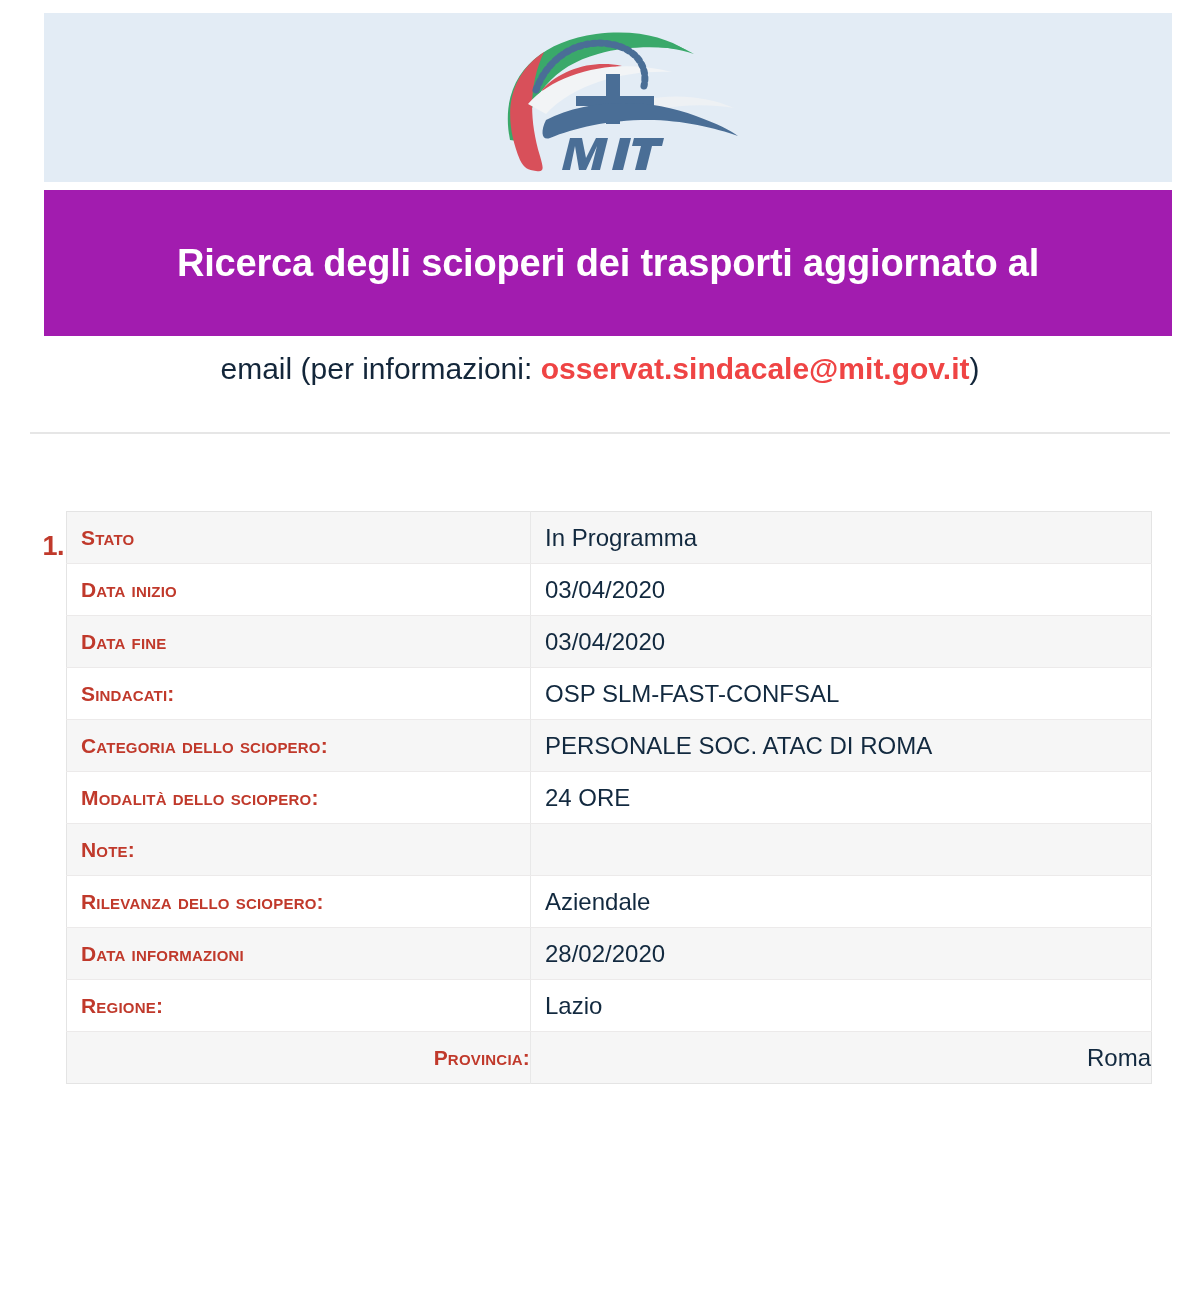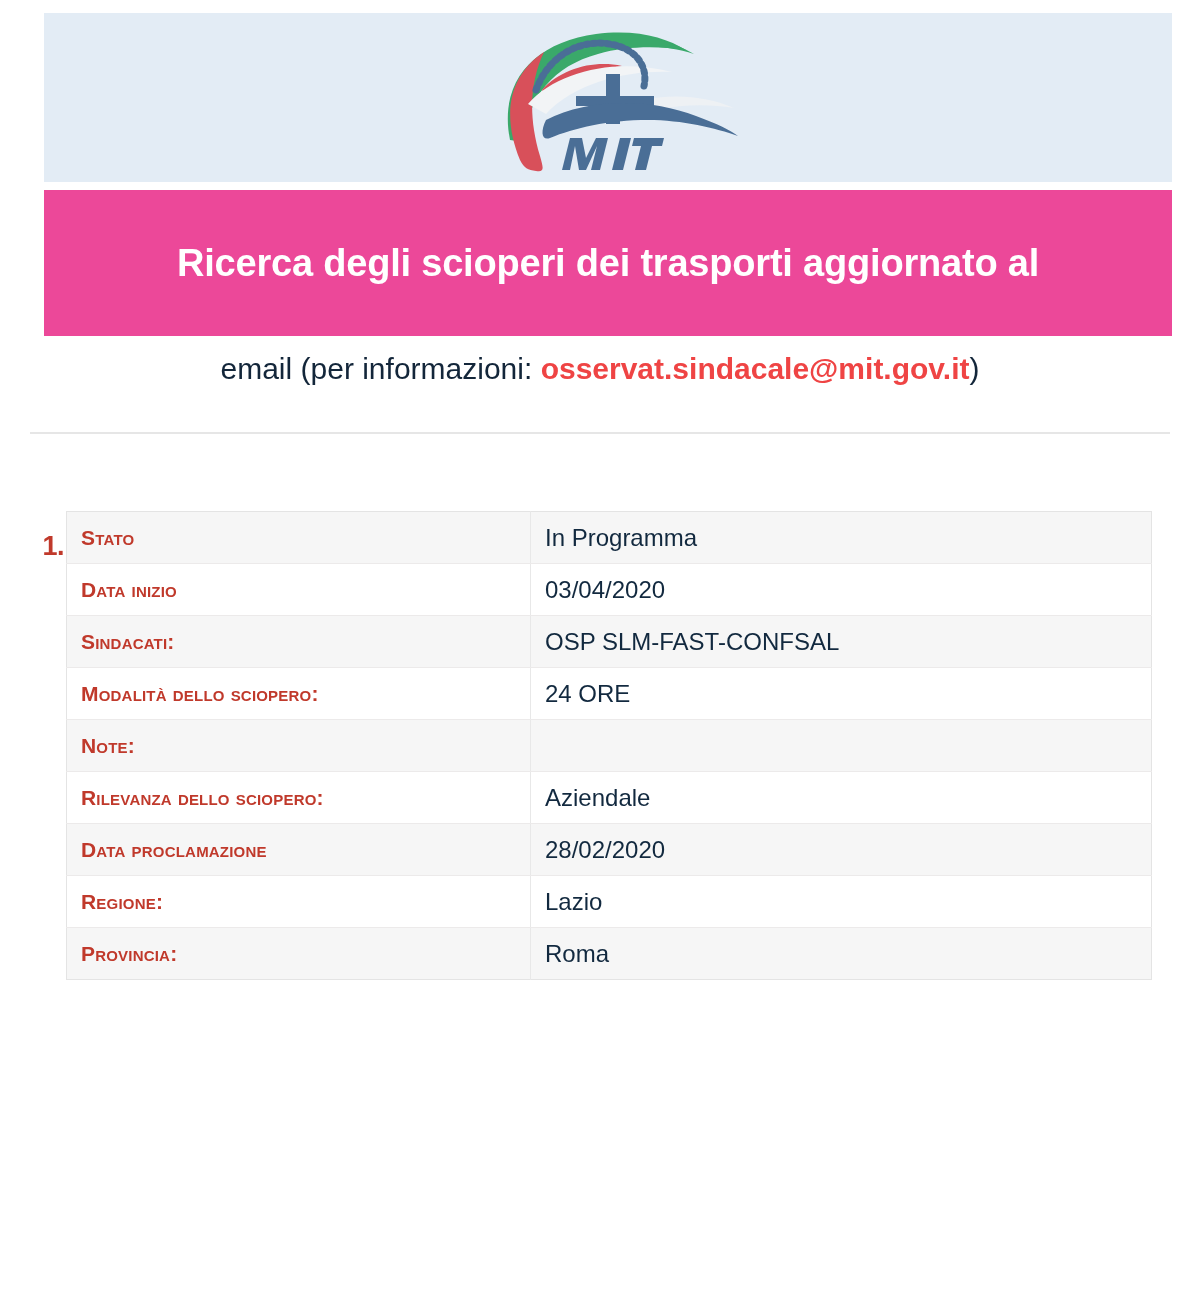--- a/index.html
+++ b/index.html
@@ -35,21 +35,21 @@
   }
   .logo-wrap svg { display: block; }
 
   
   .title-banner {
     position: absolute;
     left: 44px;
     top: 190px;
     width: 1128px;
     height: 146px;
-    background: #ec4899;
+    background: #a21caf;
     display: flex;
     flex-direction: column;
     align-items: center;
     justify-content: center;
     box-sizing: border-box;
     padding: 16px 40px;
   }
   .title-line {
     color: #ffffff;
     font-size: 38px;
@@ -116,21 +116,21 @@
     table-layout: fixed;
     border: 1px solid #e4e4e4;
   }
   table.detail td {
     height: 52px;
     padding: 0 0 0 14px;
     vertical-align: middle;
     border-bottom: 1px solid #eceaea;
     box-sizing: border-box;
   }
-  table.detail tr:last-child td { border-bottom: none; }
+  table.detail tr:last-child td { border-bottom: none; text-align: right; }
   table.detail tr:nth-child(odd) td { background: #f6f6f6; }
   table.detail tr:nth-child(even) td { background: #ffffff; }
 
   td.label {
     width: 464px;
     border-right: 1px solid #e8e8e8;
     color: #c0392b;
     font-size: 21px;
     font-variant: small-caps;
     font-weight: bold;
@@ -191,37 +191,45 @@
     <tbody>
       <tr>
         <td class="label">Stato</td>
         <td class="value">In Programma</td>
       </tr>
       <tr>
         <td class="label">Data inizio</td>
         <td class="value">03/04/2020</td>
       </tr>
       <tr>
+        <td class="label">Data fine</td>
+        <td class="value">03/04/2020</td>
+      </tr>
+      <tr>
         <td class="label">Sindacati:</td>
         <td class="value">OSP SLM-FAST-CONFSAL</td>
       </tr>
       <tr>
+        <td class="label">Categoria dello sciopero:</td>
+        <td class="value">PERSONALE SOC. ATAC DI ROMA</td>
+      </tr>
+      <tr>
         <td class="label">Modalità dello sciopero:</td>
         <td class="value">24 ORE</td>
       </tr>
       <tr>
         <td class="label">Note:</td>
         <td class="value"></td>
       </tr>
       <tr>
         <td class="label">Rilevanza dello sciopero:</td>
         <td class="value">Aziendale</td>
       </tr>
       <tr>
-        <td class="label">Data proclamazione</td>
+        <td class="label">Data informazioni</td>
         <td class="value">28/02/2020</td>
       </tr>
       <tr>
         <td class="label">Regione:</td>
         <td class="value">Lazio</td>
       </tr>
       <tr>
         <td class="label">Provincia:</td>
         <td class="value">Roma</td>
       </tr>

